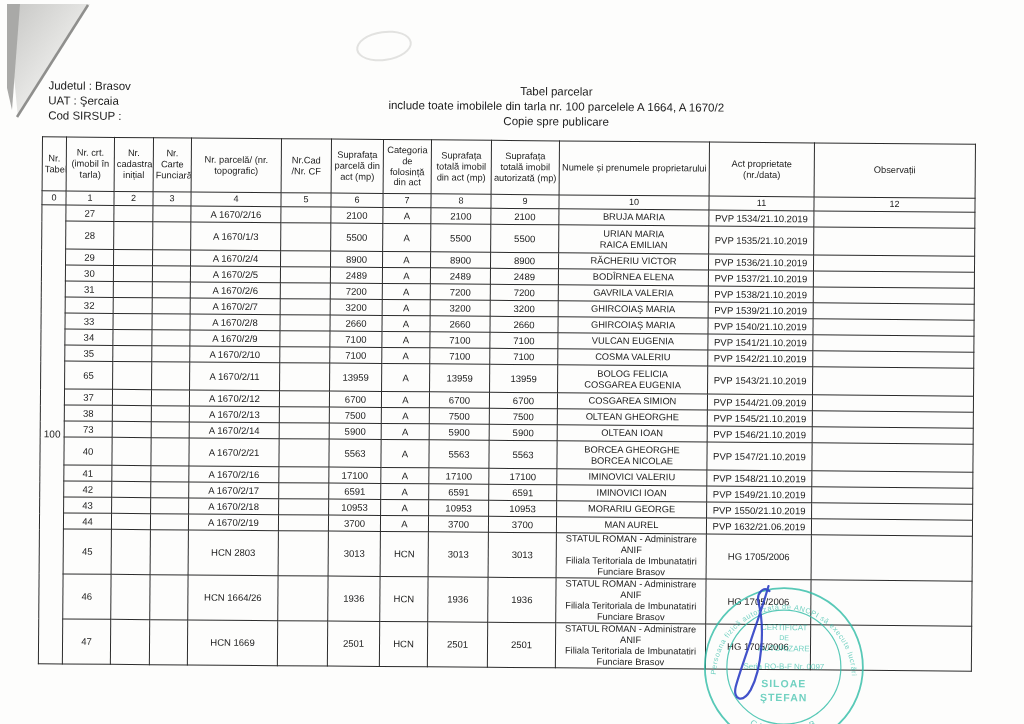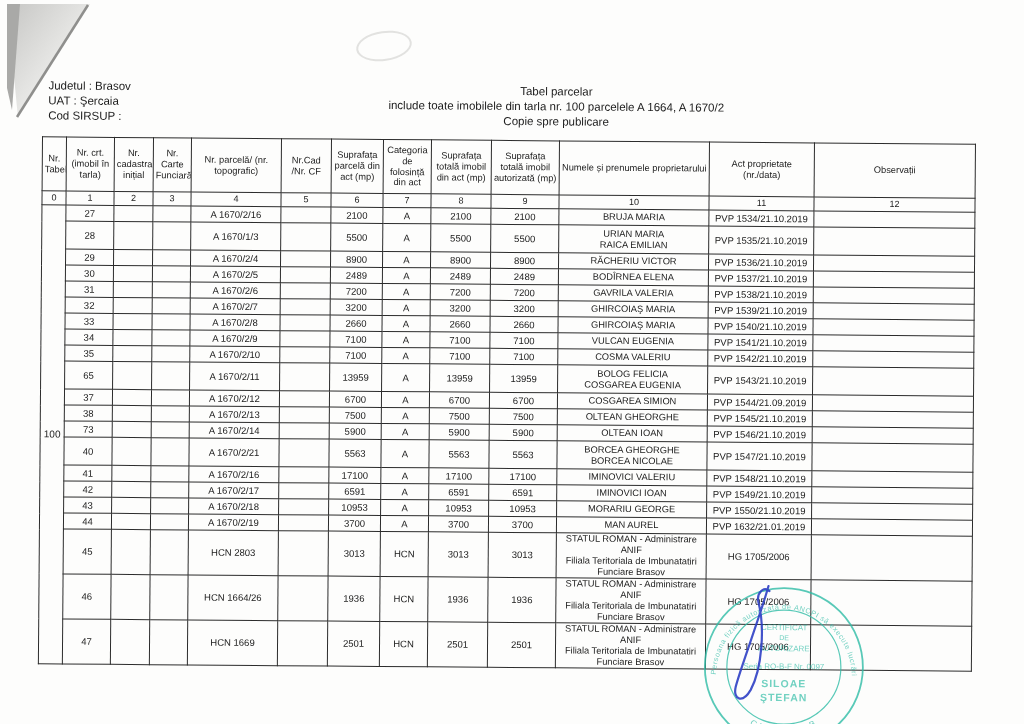--- a/index.html
+++ b/index.html
@@ -357,21 +357,21 @@
               <td>44</td>
               <td></td>
               <td></td>
               <td>A 1670/2/19</td>
               <td></td>
               <td>3700</td>
               <td>A</td>
               <td>3700</td>
               <td>3700</td>
               <td class="owner">MAN AUREL</td>
-              <td>PVP 1632/21.01.2019</td>
+              <td>PVP 1632/21.06.2019</td>
               <td></td>
             </tr>
             <tr class="t">
               <td>45</td>
               <td></td>
               <td></td>
               <td>HCN 2803</td>
               <td></td>
               <td>3013</td>
               <td>HCN</td>

